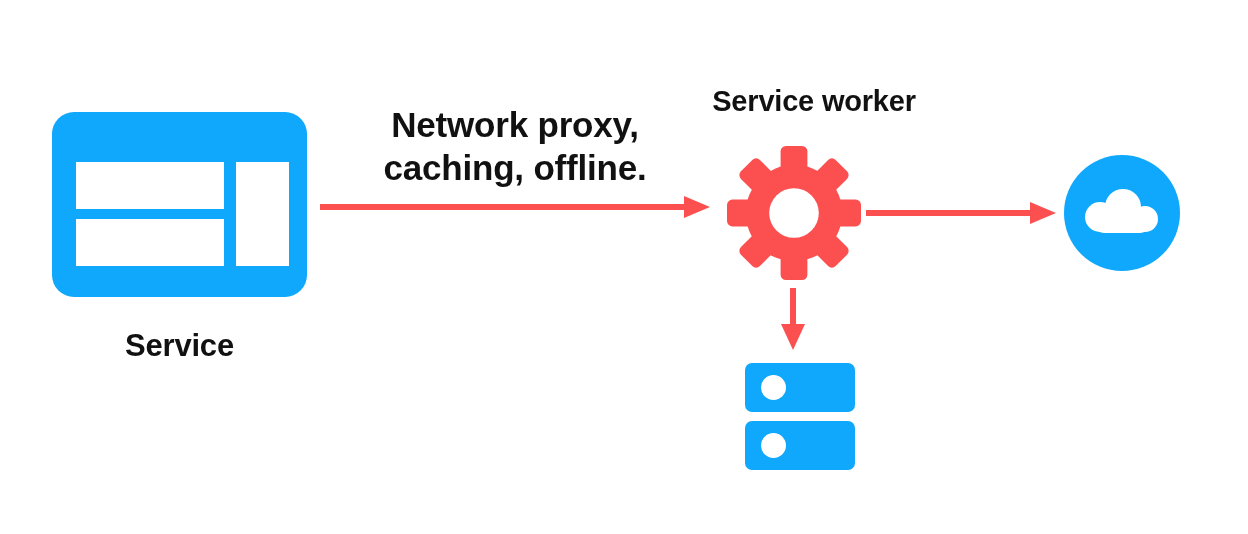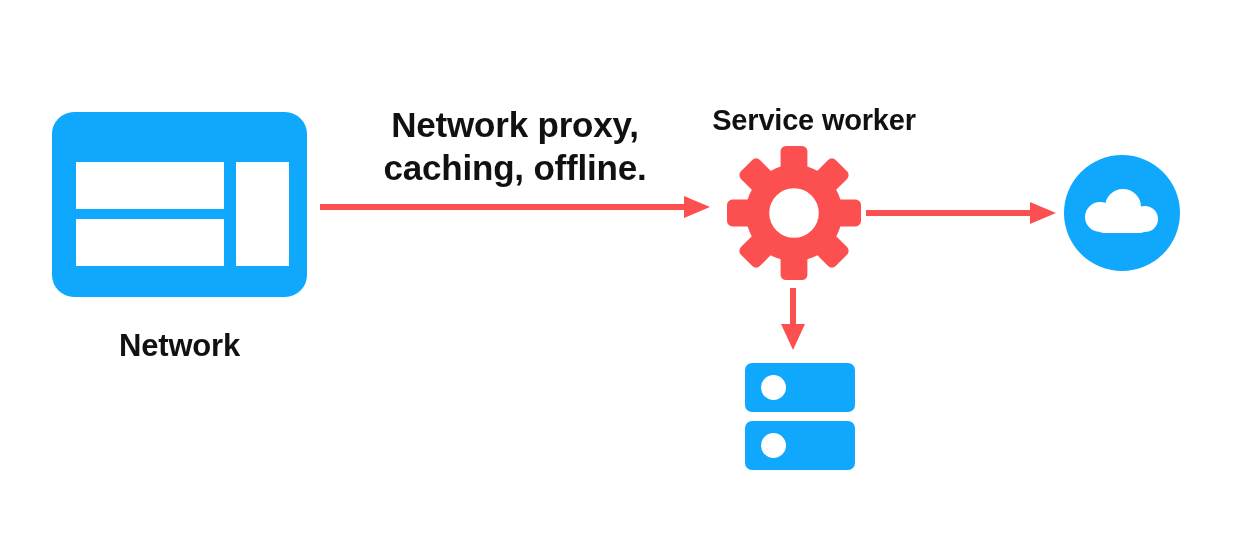--- a/index.html
+++ b/index.html
@@ -58,21 +58,20 @@
     left: 52px; top: 327px; width: 255px;
     font-size: 31px;
   }
   #proxy-label {
     left: 365px; top: 104px; width: 300px;
     font-size: 35px;
   }
   #sw-label {
     left: 664px; top: 84px; width: 300px;
     font-size: 29px;
-    margin-top: 19px;
   }
 
   
   .arrow-h { position: absolute; height: 22px; }
   .arrow-h .shaft {
     position: absolute;
     left: 0; top: 8px;
     height: 6px;
     background: #FC5050;
   }
@@ -148,21 +147,21 @@
 </head>
 <body>
 
 <div id="canvas">
 
   <div class="node" id="window-icon">
     <div class="pane pane-top-left"></div>
     <div class="pane pane-bottom-left"></div>
     <div class="pane pane-right"></div>
   </div>
-  <div class="label" id="window-label">Network</div>
+  <div class="label" id="window-label">Service</div>
 
   <div class="arrow-h" id="arrow-window-to-sw">
     <div class="shaft"></div>
     <div class="head"></div>
   </div>
   <div class="label" id="proxy-label">Network proxy,
 caching, offline.</div>
 
   <div class="label" id="sw-label">Service worker</div>
 

